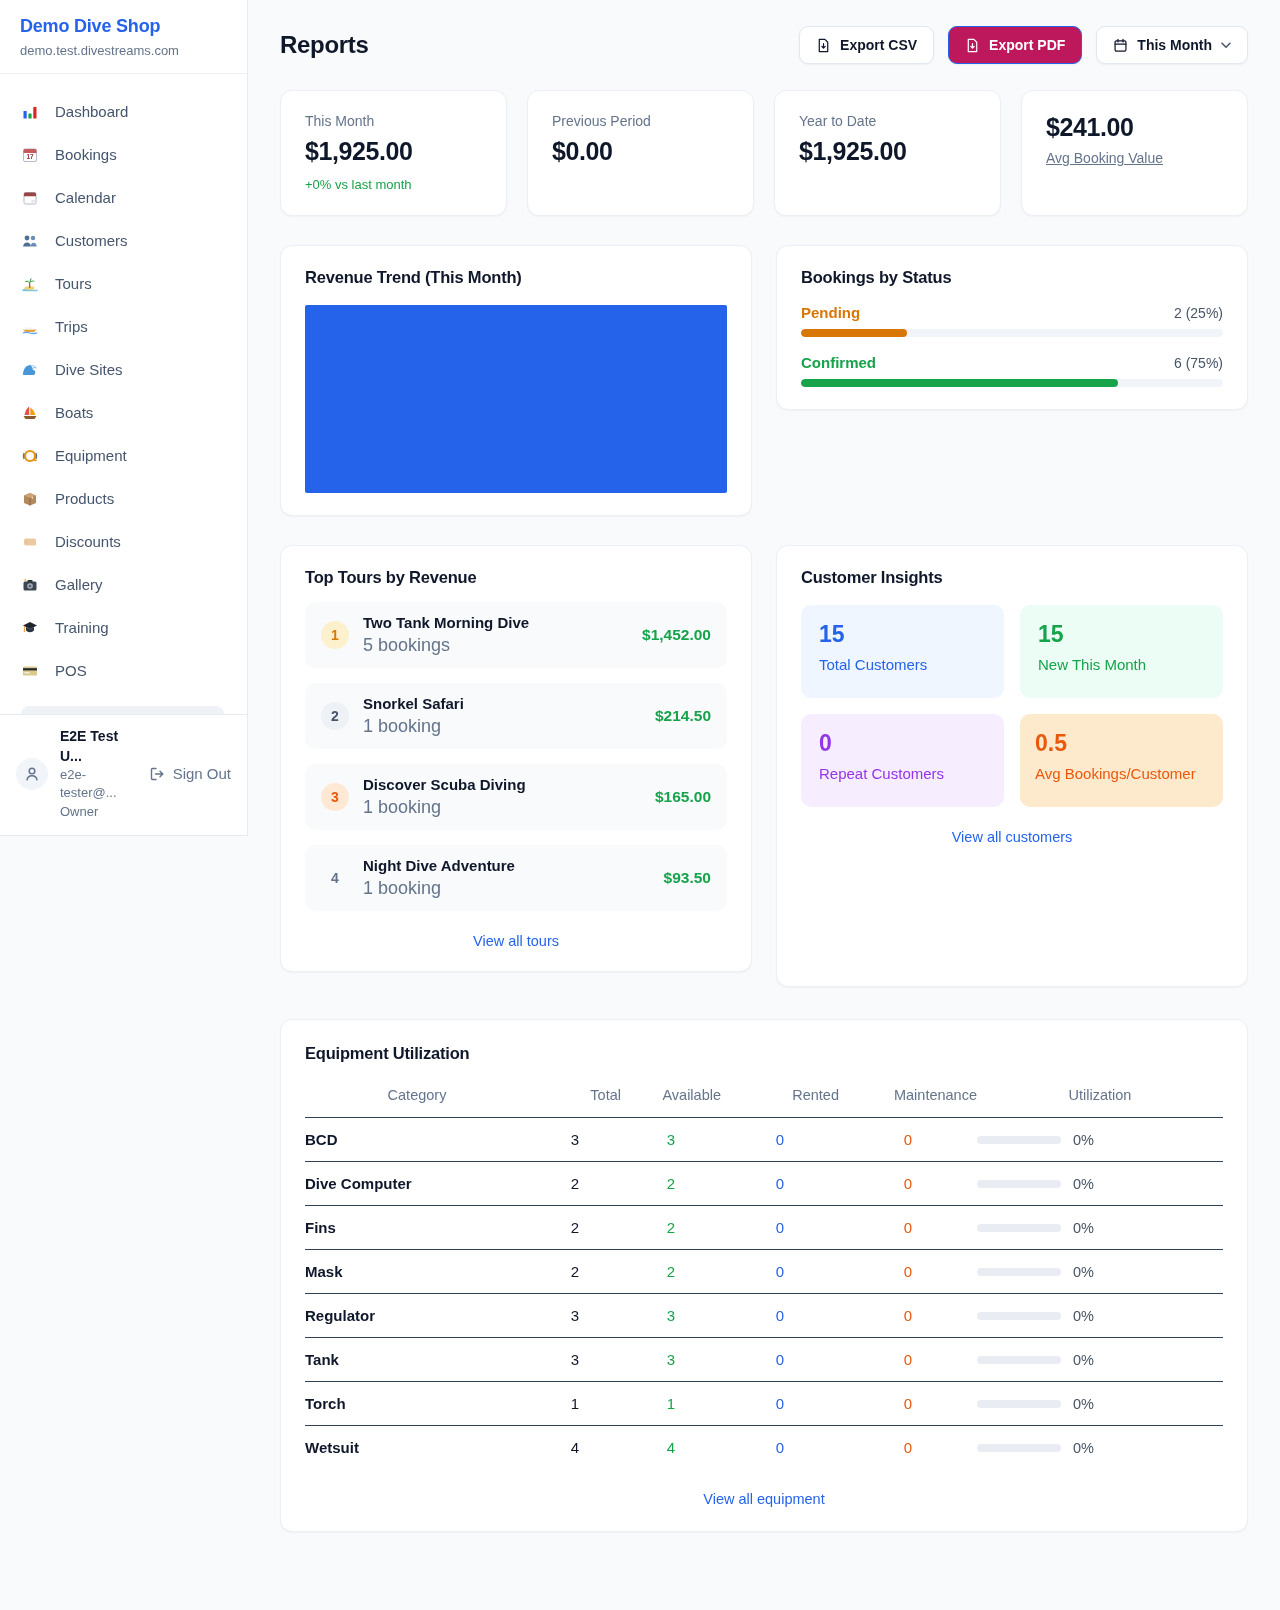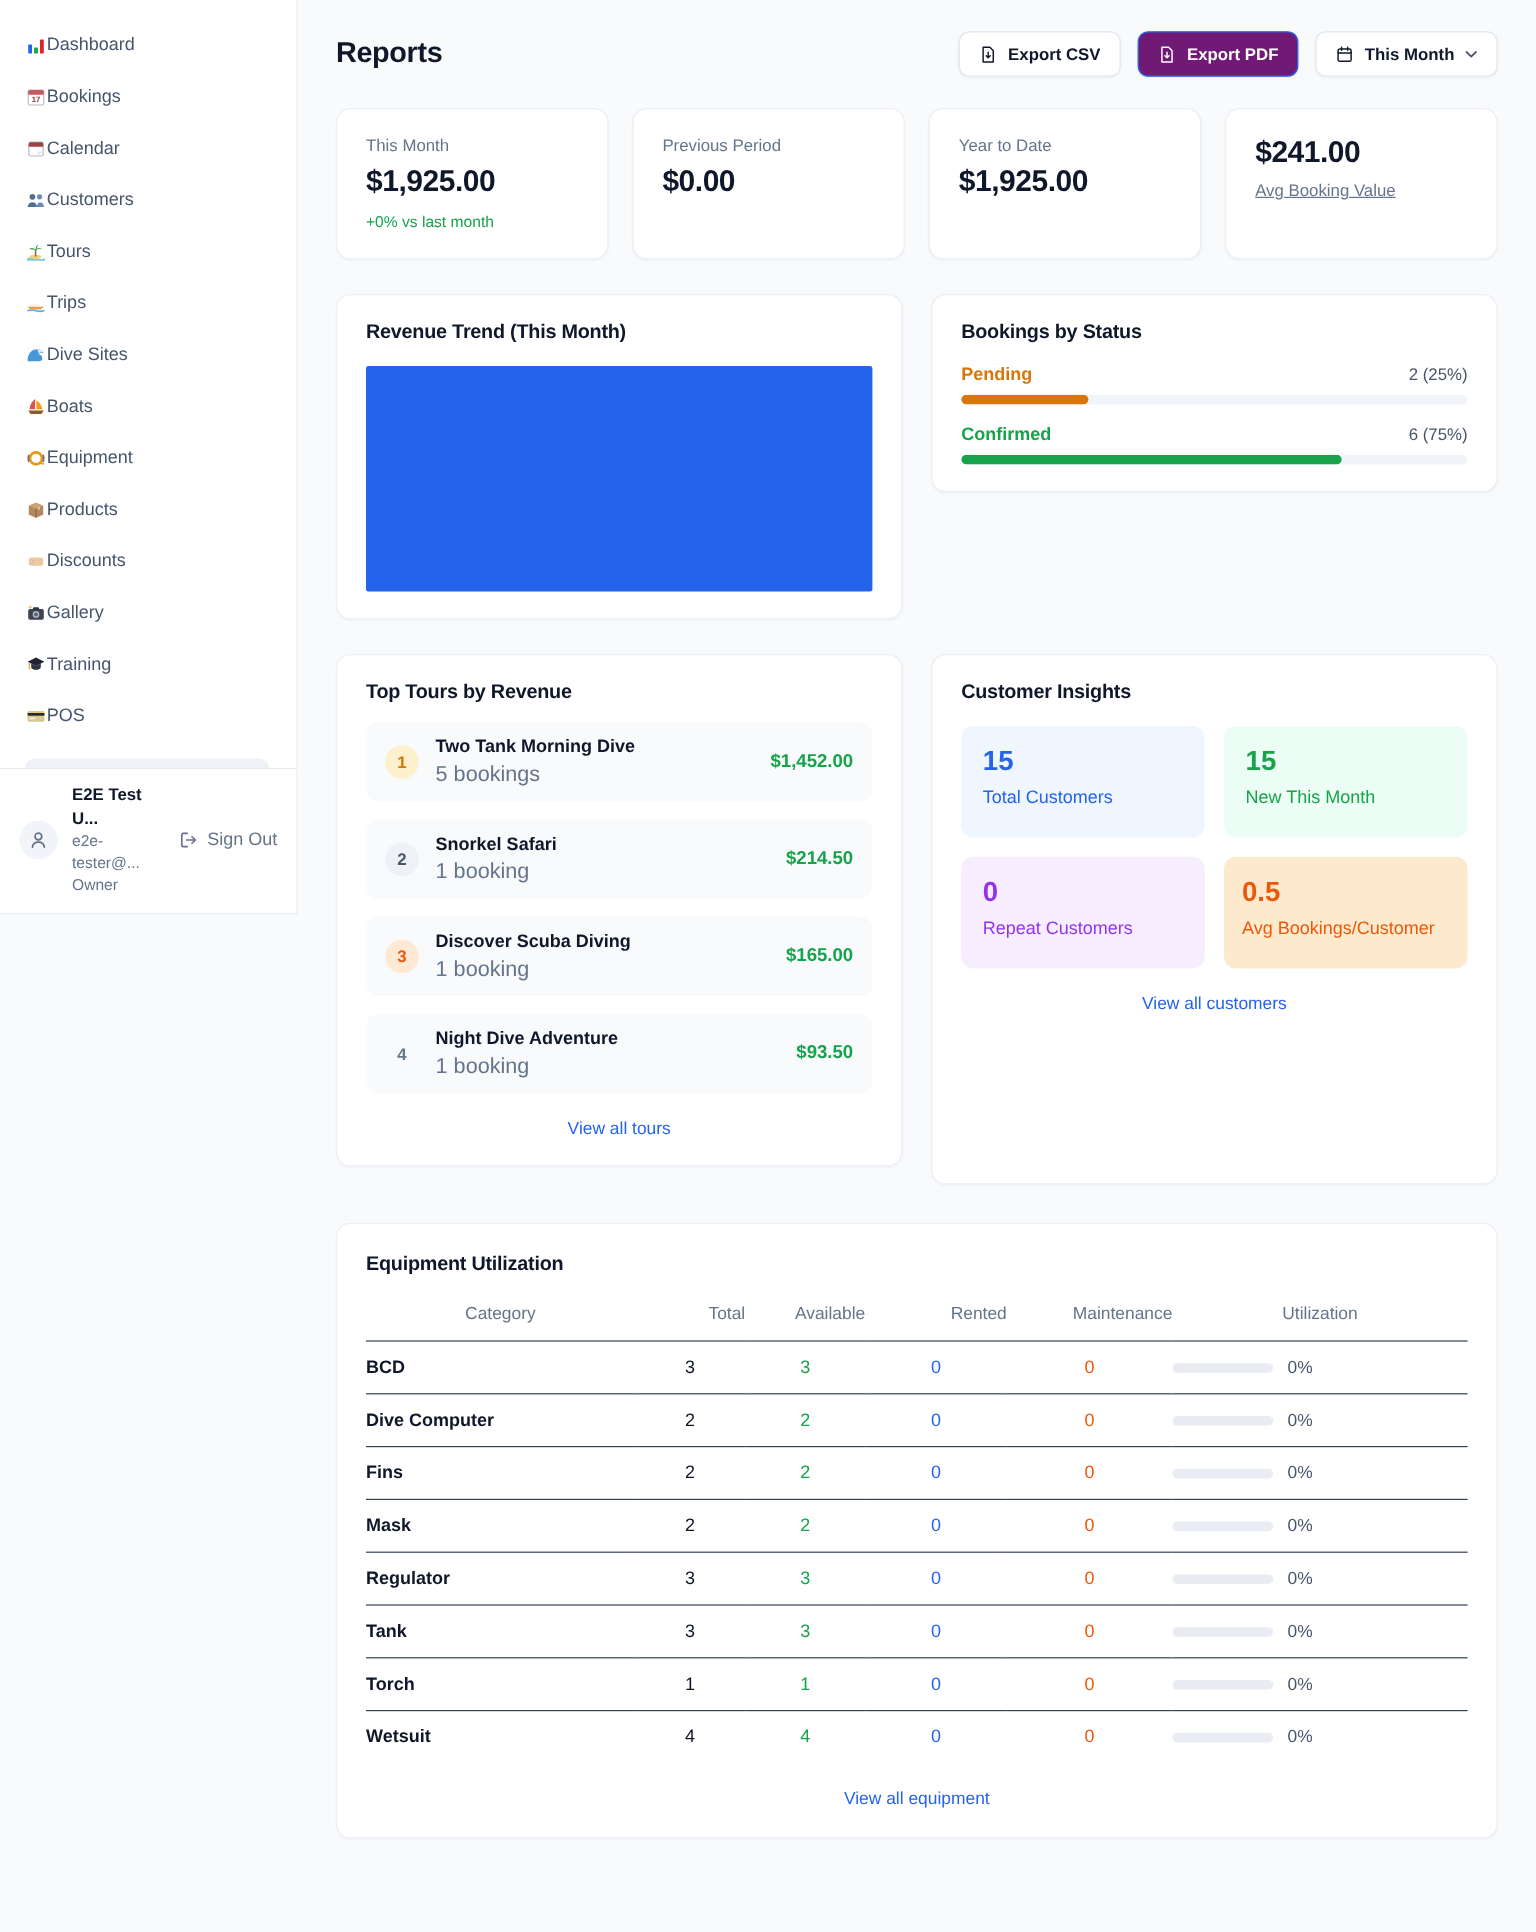--- a/index.html
+++ b/index.html
@@ -13,21 +13,21 @@
   
   .sidebar {
     width:248px; flex:0 0 248px; background:#ffffff;
     border-right:1px solid #e8ecf1; border-bottom:1px solid #e8ecf1;
   }
   .brand { padding:16px 20px 15px; border-bottom:1px solid #edf0f4; }
   .brand-name { color:#2563eb; font-size:18px; font-weight:bold; letter-spacing:-.2px; }
   .brand-domain { color:#64748b; font-size:13px; margin-top:6px; }
   .nav { padding:16px 12px 0; }
   .nav-item {
-    height:43px; display:flex; align-items:center; 
+    height:43px; display:flex; align-items:center; gap:16px;
     padding:0 9px; border-radius:8px; color:#45556c; font-size:15px; cursor:pointer;
   }
   .nav-ico { width:18px; height:17px; display:flex; align-items:center; justify-content:center; flex:0 0 18px; }
   .nav-partial { height:8px; margin:14px 11px 0 9px; border-radius:8px 8px 0 0; background:#eef2f7; }
   .user-footer {
     border-top:1px solid #e8ecf1; padding:12px 16px 14px;
     display:flex; align-items:center; gap:12px;
   }
   .avatar { width:32px; height:32px; border-radius:50%; background:#f1f5f9;
     display:flex; align-items:center; justify-content:center; flex:0 0 32px; }
@@ -40,21 +40,21 @@
   .main { flex:1; padding:26px 32px 0; }
   .main-header { display:flex; align-items:center; justify-content:space-between; margin-bottom:26px; }
   .page-title { font-size:24px; font-weight:bold; letter-spacing:-.3px; }
   .header-actions { display:flex; gap:14px; }
   .btn {
     height:38px; border-radius:9px; padding:0 16px; font-size:14px; font-weight:bold;
     display:inline-flex; align-items:center; gap:9px; background:#fff;
     border:1px solid #e2e8f0; color:#0f172a; cursor:pointer;
     box-shadow:0 1px 2px rgba(16,24,40,.05);
   }
-  .btn-primary { background:#701a75; border-color:#2563eb; color:#fff; }
+  .btn-primary { background:#be185d; border-color:#2563eb; color:#fff; }
   
   .card { background:#fff; border:1px solid #eceff3; border-radius:12px;
     box-shadow:0 1px 2px rgba(16,24,40,.04); }
   .stats-row { display:grid; grid-template-columns:repeat(4,1fr); gap:20px; margin-bottom:29px; }
   .stat-card { padding:22px 24px; height:126px; }
   .stat-label { font-size:14px; color:#64748b; }
   .stat-value { font-size:25px; font-weight:bold; margin-top:8px; letter-spacing:-.4px; }
   .stat-delta { font-size:13px; color:#16a34a; margin-top:11px; }
   .stat-card.flip .stat-value { margin-top:0; }
   .stat-card.flip .stat-label { margin-top:8px;text-decoration:underline; }
@@ -113,20 +113,24 @@
   .equip td.c-maint { color:#ea580c; }
   .equip td.c-util  { text-align:left; }
   .util-wrap { display:flex; align-items:center; gap:12px; }
   .util-track { width:84px; height:8px; border-radius:999px; background:#e9edf3; }
   .util-pct { font-size:14.5px; color:#475569; }
 </style>
 </head>
 <body>
 
 <aside class="sidebar">
+  <div class="brand">
+    <div class="brand-name">Demo Dive Shop</div>
+    <div class="brand-domain">demo.test.divestreams.com</div>
+  </div>
   <nav class="nav">
 
     <div class="nav-item">
       <span class="nav-ico">
         <svg width="16" height="16" viewBox="0 0 16 16">
             <rect x="1.5" y="7" width="3.2" height="7.5" rx="0.6" fill="#2563eb"></rect>
             <rect x="6.4" y="9.5" width="3.2" height="5" rx="0.6" fill="#16a34a"></rect>
             <rect x="11.3" y="3" width="3.2" height="11.5" rx="0.6" fill="#dc2626"></rect>
           </svg>
       </span>

